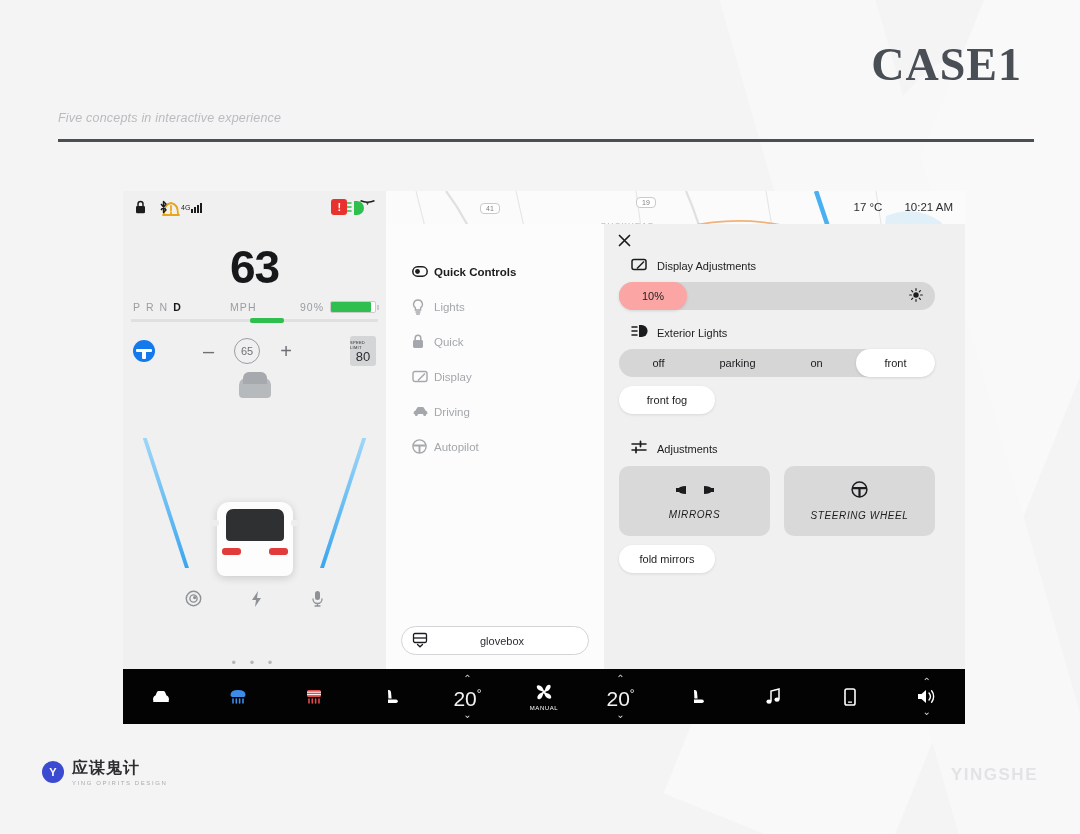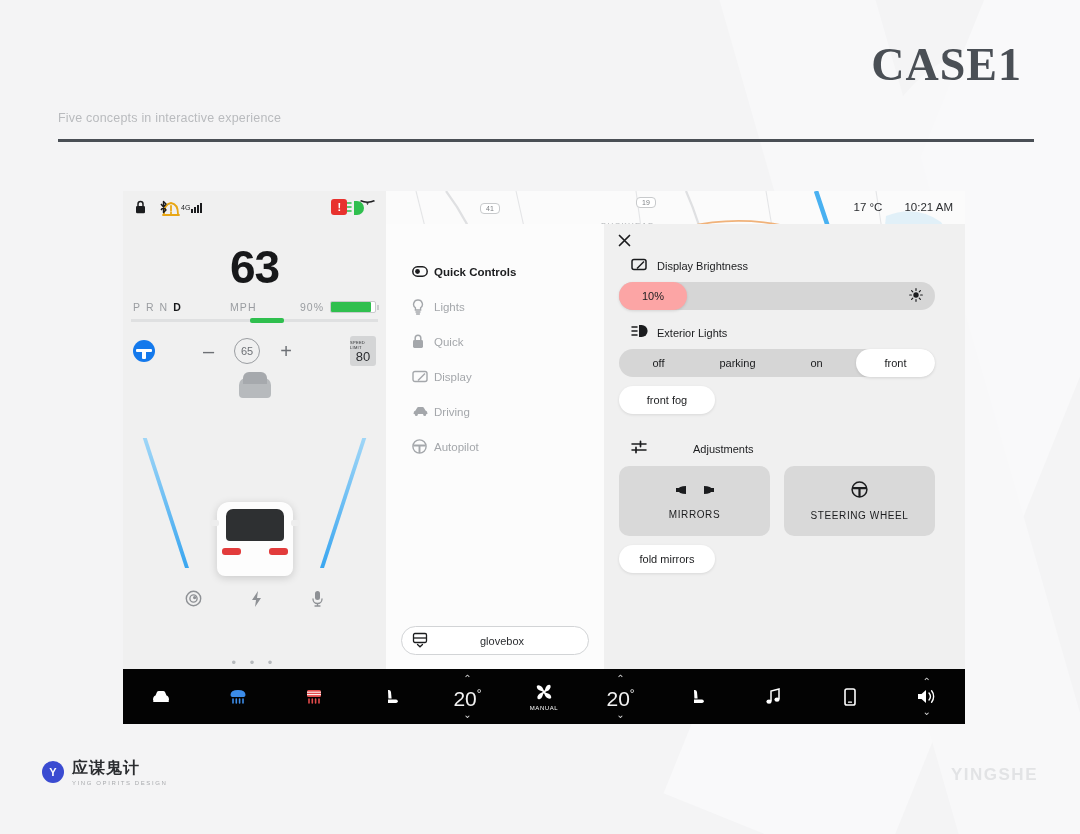--- a/index.html
+++ b/index.html
@@ -24,21 +24,21 @@
     font-family:"Liberation Sans", sans-serif;
     font-size:50px; font-weight:bold; color:#4a4f55; letter-spacing:1px;
     line-height:1.15;
   }
   .case-label {
     margin-left:auto; font-size:46px; font-weight:bold; color:#4a4f55;
     font-family:"Liberation Serif", serif; letter-spacing:1px;
     padding-right:12px;
   }
   .subtitle {
-    margin-top:20px; font-size:12.5px; color:#b9bbbe; letter-spacing:.2px;
+    margin-top:20px; font-size:12.5px; color:#b9bbbe; letter-spacing:.2px;font-style:italic;
   }
   .rule { margin-top:14px; height:3px; background:#4a4f55; width:976px; }
 
   
   .screen {
     position:absolute; left:123px; top:191px;
     width:842px; height:533px;
     background:#ececec; overflow:hidden;
   }
   .cluster {
@@ -159,21 +159,21 @@
   .seg div { flex:1; text-align:center; font-size:11px; color:#1b1c1e; line-height:28px; }
   .seg div.on { background:#fff; border-radius:15px; height:28px; box-shadow:0 1px 3px rgba(0,0,0,.12); }
   .pill {
     margin-top:9px; width:96px; height:28px; border-radius:15px; background:#fff;
     display:flex; align-items:center; justify-content:center; font-size:11px; color:#1b1c1e;
     box-shadow:0 1px 3px rgba(0,0,0,.1);
   }
   .cards { display:flex; gap:14px; margin-top:9px; }
   .card {
     flex:1; height:70px; background:#d9d9d9; border-radius:10px;
-    display:flex; flex-direction:column; align-items:center; justify-content:center;
+    display:flex; flex-direction:column; align-items:center; justify-content:center;font-style:italic;
   }
   .card .ci { font-size:15px; color:#1b1c1e; margin-bottom:9px; letter-spacing:9px; }
   .card .cl { font-size:10px; color:#1b1c1e; letter-spacing:.6px; }
 
   
   .bottombar {
     position:absolute; left:0; bottom:0; width:842px; height:55px;
     background:#030303; display:flex; align-items:center; color:#fff;
   }
   .bb { flex:1; display:flex; flex-direction:column; align-items:center; justify-content:center; font-size:15px; }
@@ -434,21 +434,21 @@
           </svg>
       </div>
 
       <div class="sec-head">
         <span class="si">
           <svg width="16" height="13" viewBox="0 0 16 13">
               <rect x="1" y="1.5" width="14" height="10" rx="2" stroke="#1b1c1e" stroke-width="1.5" fill="none"></rect>
               <path d="M13 3.5 L6 10.5" stroke="#1b1c1e" stroke-width="1.5"></path>
             </svg>
         </span>
-        <span>Display Brightness</span>
+        <span>Display Adjustments</span>
       </div>
       <div class="slider">
         <div class="knob">10%</div>
         <span class="sun">
           <svg width="14" height="14" viewBox="0 0 14 14">
               <circle cx="7" cy="7" r="2.7" fill="#1b1c1e"></circle>
               <g stroke="#1b1c1e" stroke-width="1.2" stroke-linecap="round">
                 <path d="M7 .7 V2.4 M7 11.6 V13.3 M.7 7 H2.4 M11.6 7 H13.3 M2.6 2.6 L3.8 3.8 M10.2 10.2 L11.4 11.4 M11.4 2.6 L10.2 3.8 M3.8 10.2 L2.6 11.4"></path>
               </g>
             </svg>
@@ -465,21 +465,21 @@
         <span>Exterior Lights</span>
       </div>
       <div class="seg">
         <div>off</div>
         <div>parking</div>
         <div>on</div>
         <div class="on">front</div>
       </div>
       <div class="pill">front fog</div>
 
-      <div class="sec-head" style="margin-top:26px;gap:36px;">
+      <div class="sec-head" style="margin-top:26px;">
         <span class="si">
           <svg width="17" height="14" viewBox="0 0 17 14">
               <path d="M1 4 h14 M1 10 h14" stroke="#1b1c1e" stroke-width="1.5" stroke-linecap="round"></path>
               <path d="M9.5 1.4 V6.6 M5 7.4 V12.6" stroke="#1b1c1e" stroke-width="1.7" stroke-linecap="round"></path>
             </svg>
         </span>
         <span>Adjustments</span>
       </div>
       <div class="cards">
         <div class="card">

